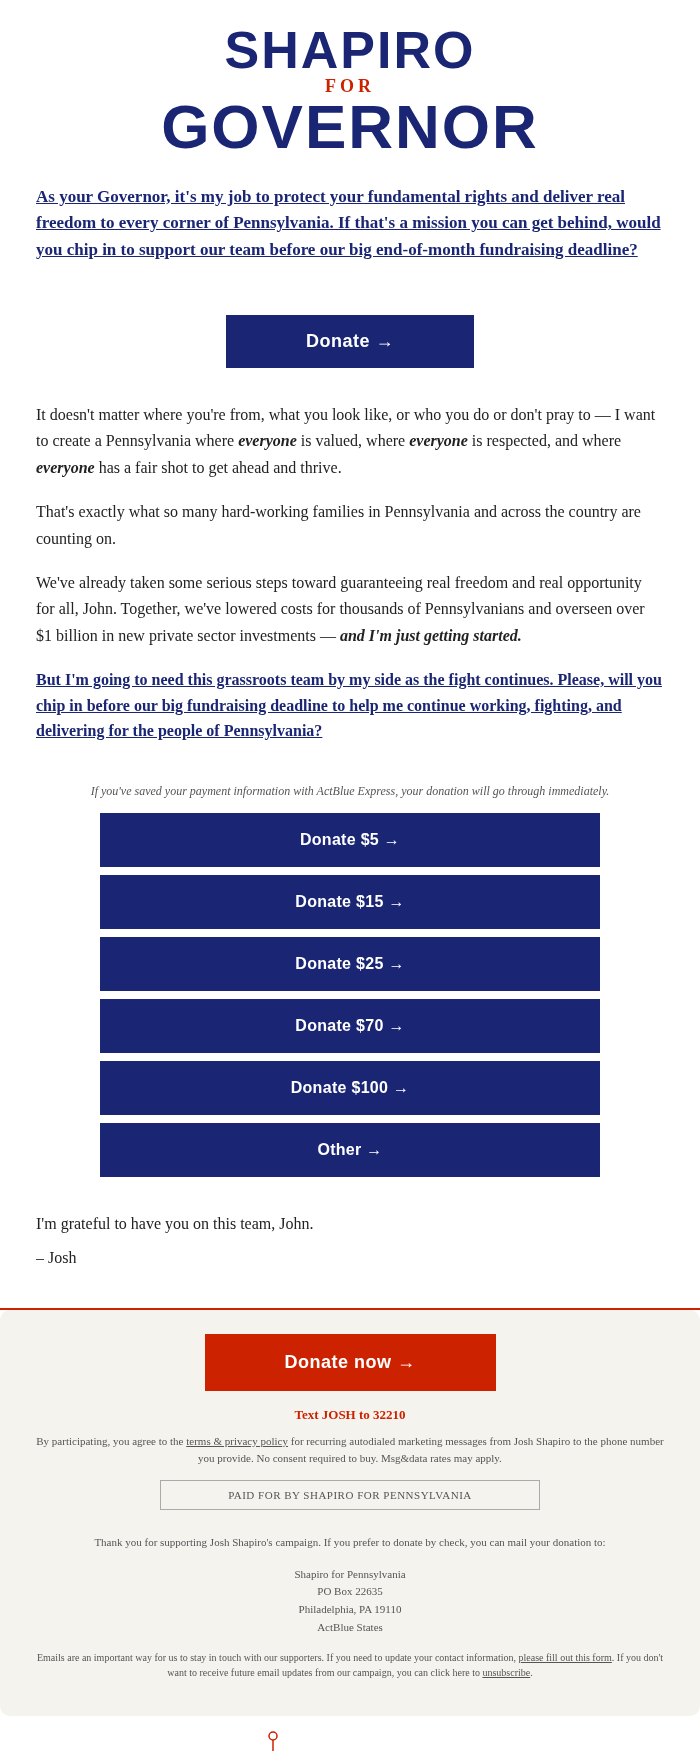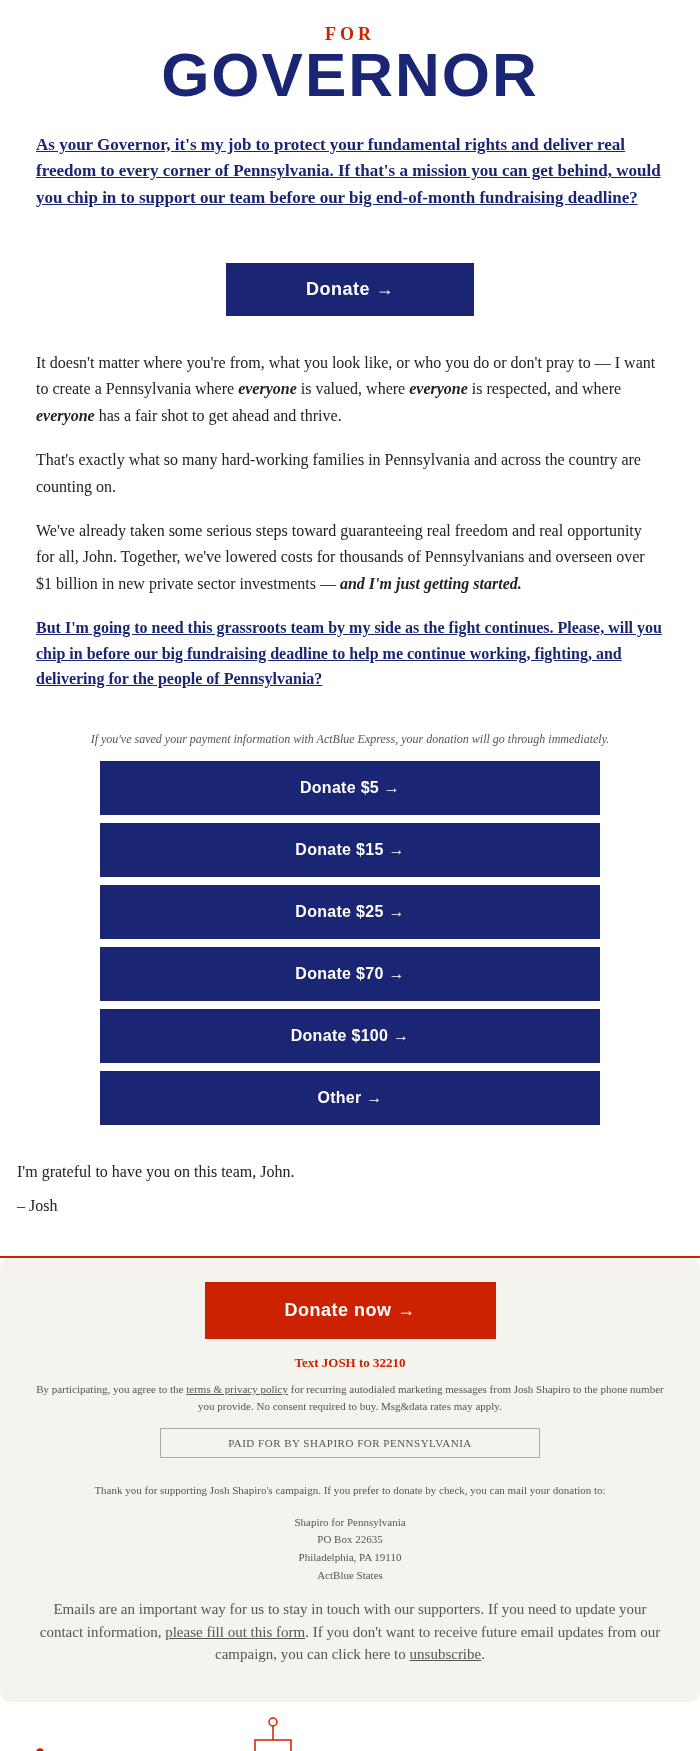--- a/index.html
+++ b/index.html
@@ -123,21 +123,21 @@
       font-family: Arial, Helvetica, sans-serif;
       font-weight: 700;
       font-size: 16px;
       padding: 18px 10px;
       border: none;
       cursor: pointer;
       letter-spacing: 0.3px;
     }
 
     .sign-off {
-      padding: 10px 17px 30px;
+      padding: 10px 36px 30px;
     }
     .sign-off p {
       font-size: 16px;
       line-height: 1.6;
       margin-bottom: 8px;
     }
 
     
     .footer-divider {
       border: none;
@@ -196,21 +196,21 @@
     }
 
     .footer-address {
       font-size: 11px;
       color: #555;
       line-height: 1.6;
       margin-bottom: 14px;
     }
 
     .footer-email-notice {
-      font-size: 15px;
+      font-size: 10px;
       color: #555;
       line-height: 1.5;
       margin-bottom: 20px;
     }
     .footer-email-notice a {
       color: #555;
       text-decoration: underline;
     }
 
     
@@ -222,20 +222,21 @@
 
     .buildings-svg {
       width: 100%;
       height: 160px;
     }
   </style>
 </head>
 <body>
 
 <div class="header">
+  <span class="logo-shapiro">SHAPIRO</span>
   <span class="logo-for">FOR</span>
   <span class="logo-governor">GOVERNOR</span>
 </div>
 
 <div class="main-content">
   <a class="intro-link" href="#">As your Governor, it's my job to protect your fundamental rights and deliver real freedom to every corner of Pennsylvania. If that's a mission you can get behind, would you chip in to support our team before our big end-of-month fundraising deadline?</a>
 </div>
 
 <div class="donate-btn-wrap">
   <button class="btn-donate-main">Donate →</button>

